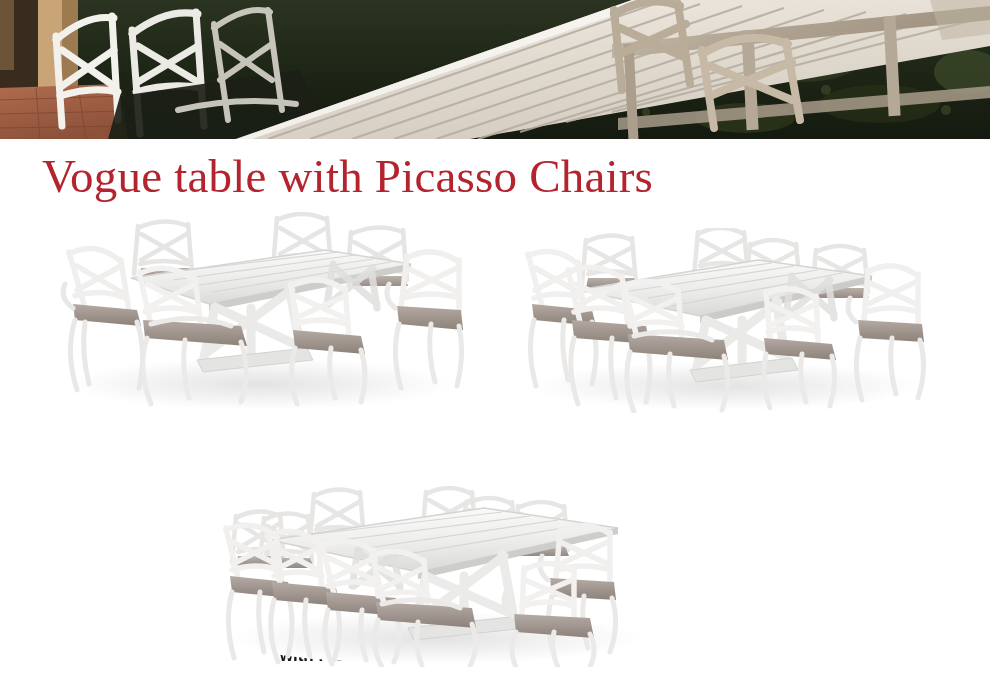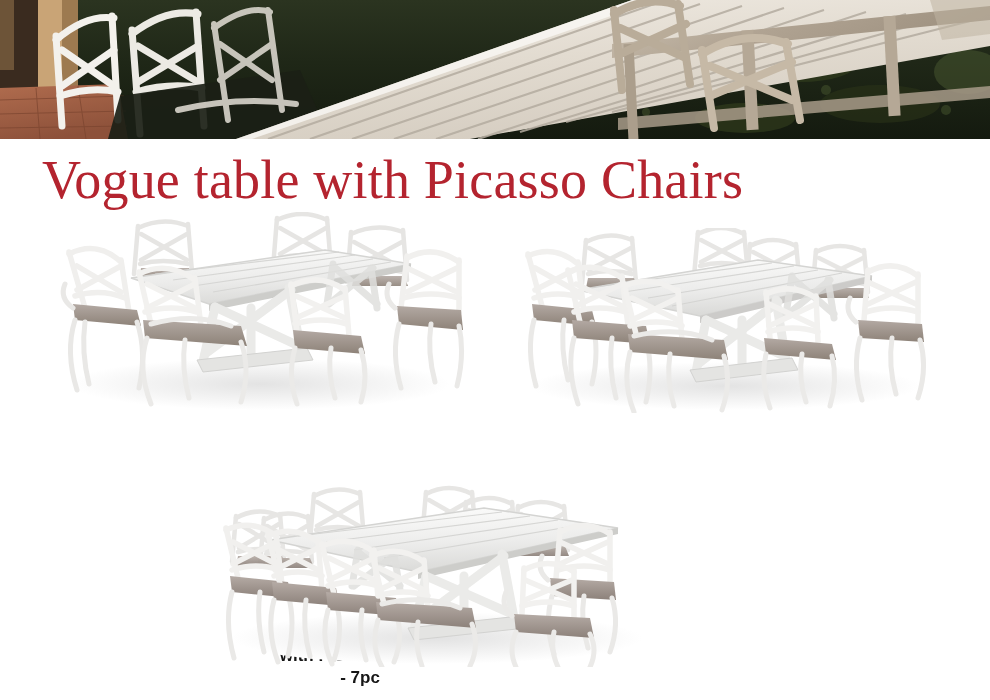--- a/index.html
+++ b/index.html
@@ -34,21 +34,21 @@
     width: 990px;
     height: 139px;
   }
 
   
   .title {
     position: absolute;
     left: 42px;
     top: 153px;
     font-family: "Liberation Serif", "DejaVu Serif", serif;
-    font-size: 54px;
+    font-size: 47px;
     line-height: 1.0;
     letter-spacing: 0.2px;
     white-space: nowrap;
     font-weight: 400;
   }
 
   
   .product {
     position: absolute;
   }
@@ -357,21 +357,20 @@
           <path d="M344 112 Q336 142 346 176"></path>
           <path d="M404 114 Q410 142 402 174"></path>
           <path d="M376 112 Q372 140 380 170"></path>
           <path d="M340 96 Q328 86 334 72"></path>
         </g>
       </svg>
     </div>
     <div class="caption" id="cap1">
       <span>Vogue 165 x 90 table</span>
       <span>with Picasso Chairs</span>
-      <span>- 7pc</span>
     </div>
   </div>
 
   <div class="product" id="set2">
     <div class="shot">
       <svg width="410" height="185" viewBox="0 0 410 185" aria-hidden="true">
         <defs>
           <linearGradient id="tt2" x1="0" y1="0" x2="0.2" y2="1">
             <stop offset="0" stop-color="#fcfcfb"></stop>
             <stop offset="0.6" stop-color="#ececeb"></stop>

